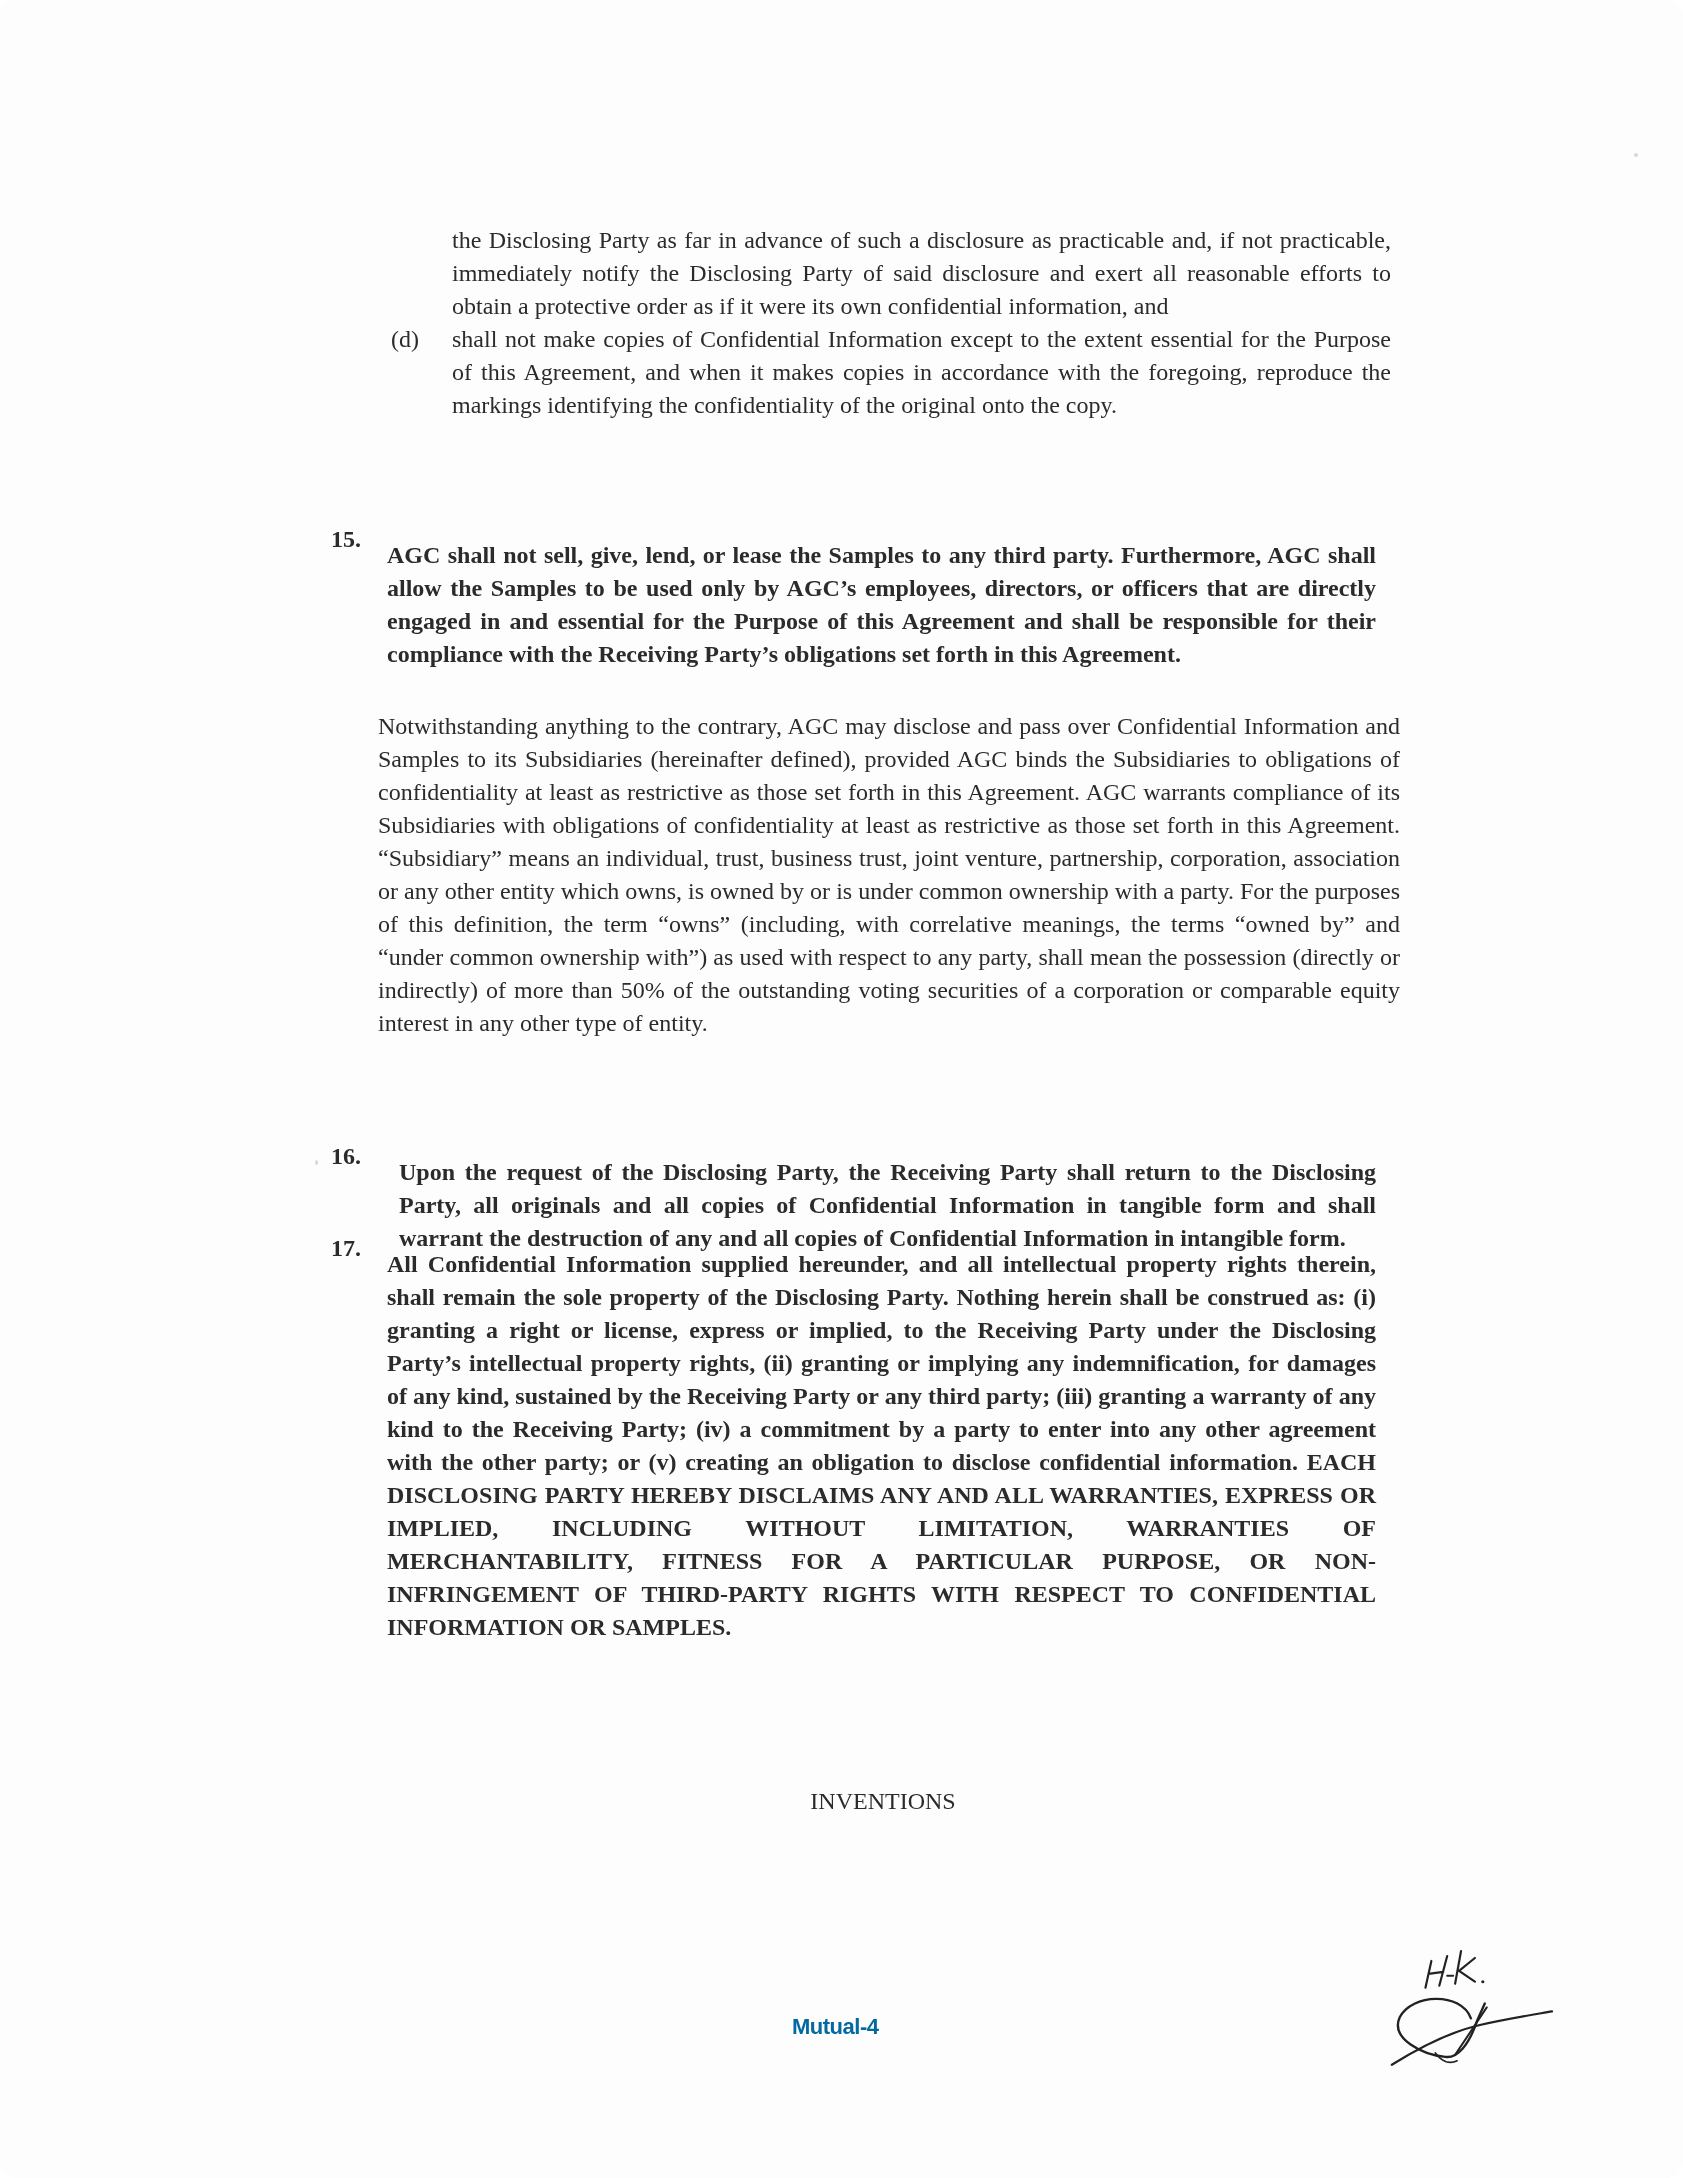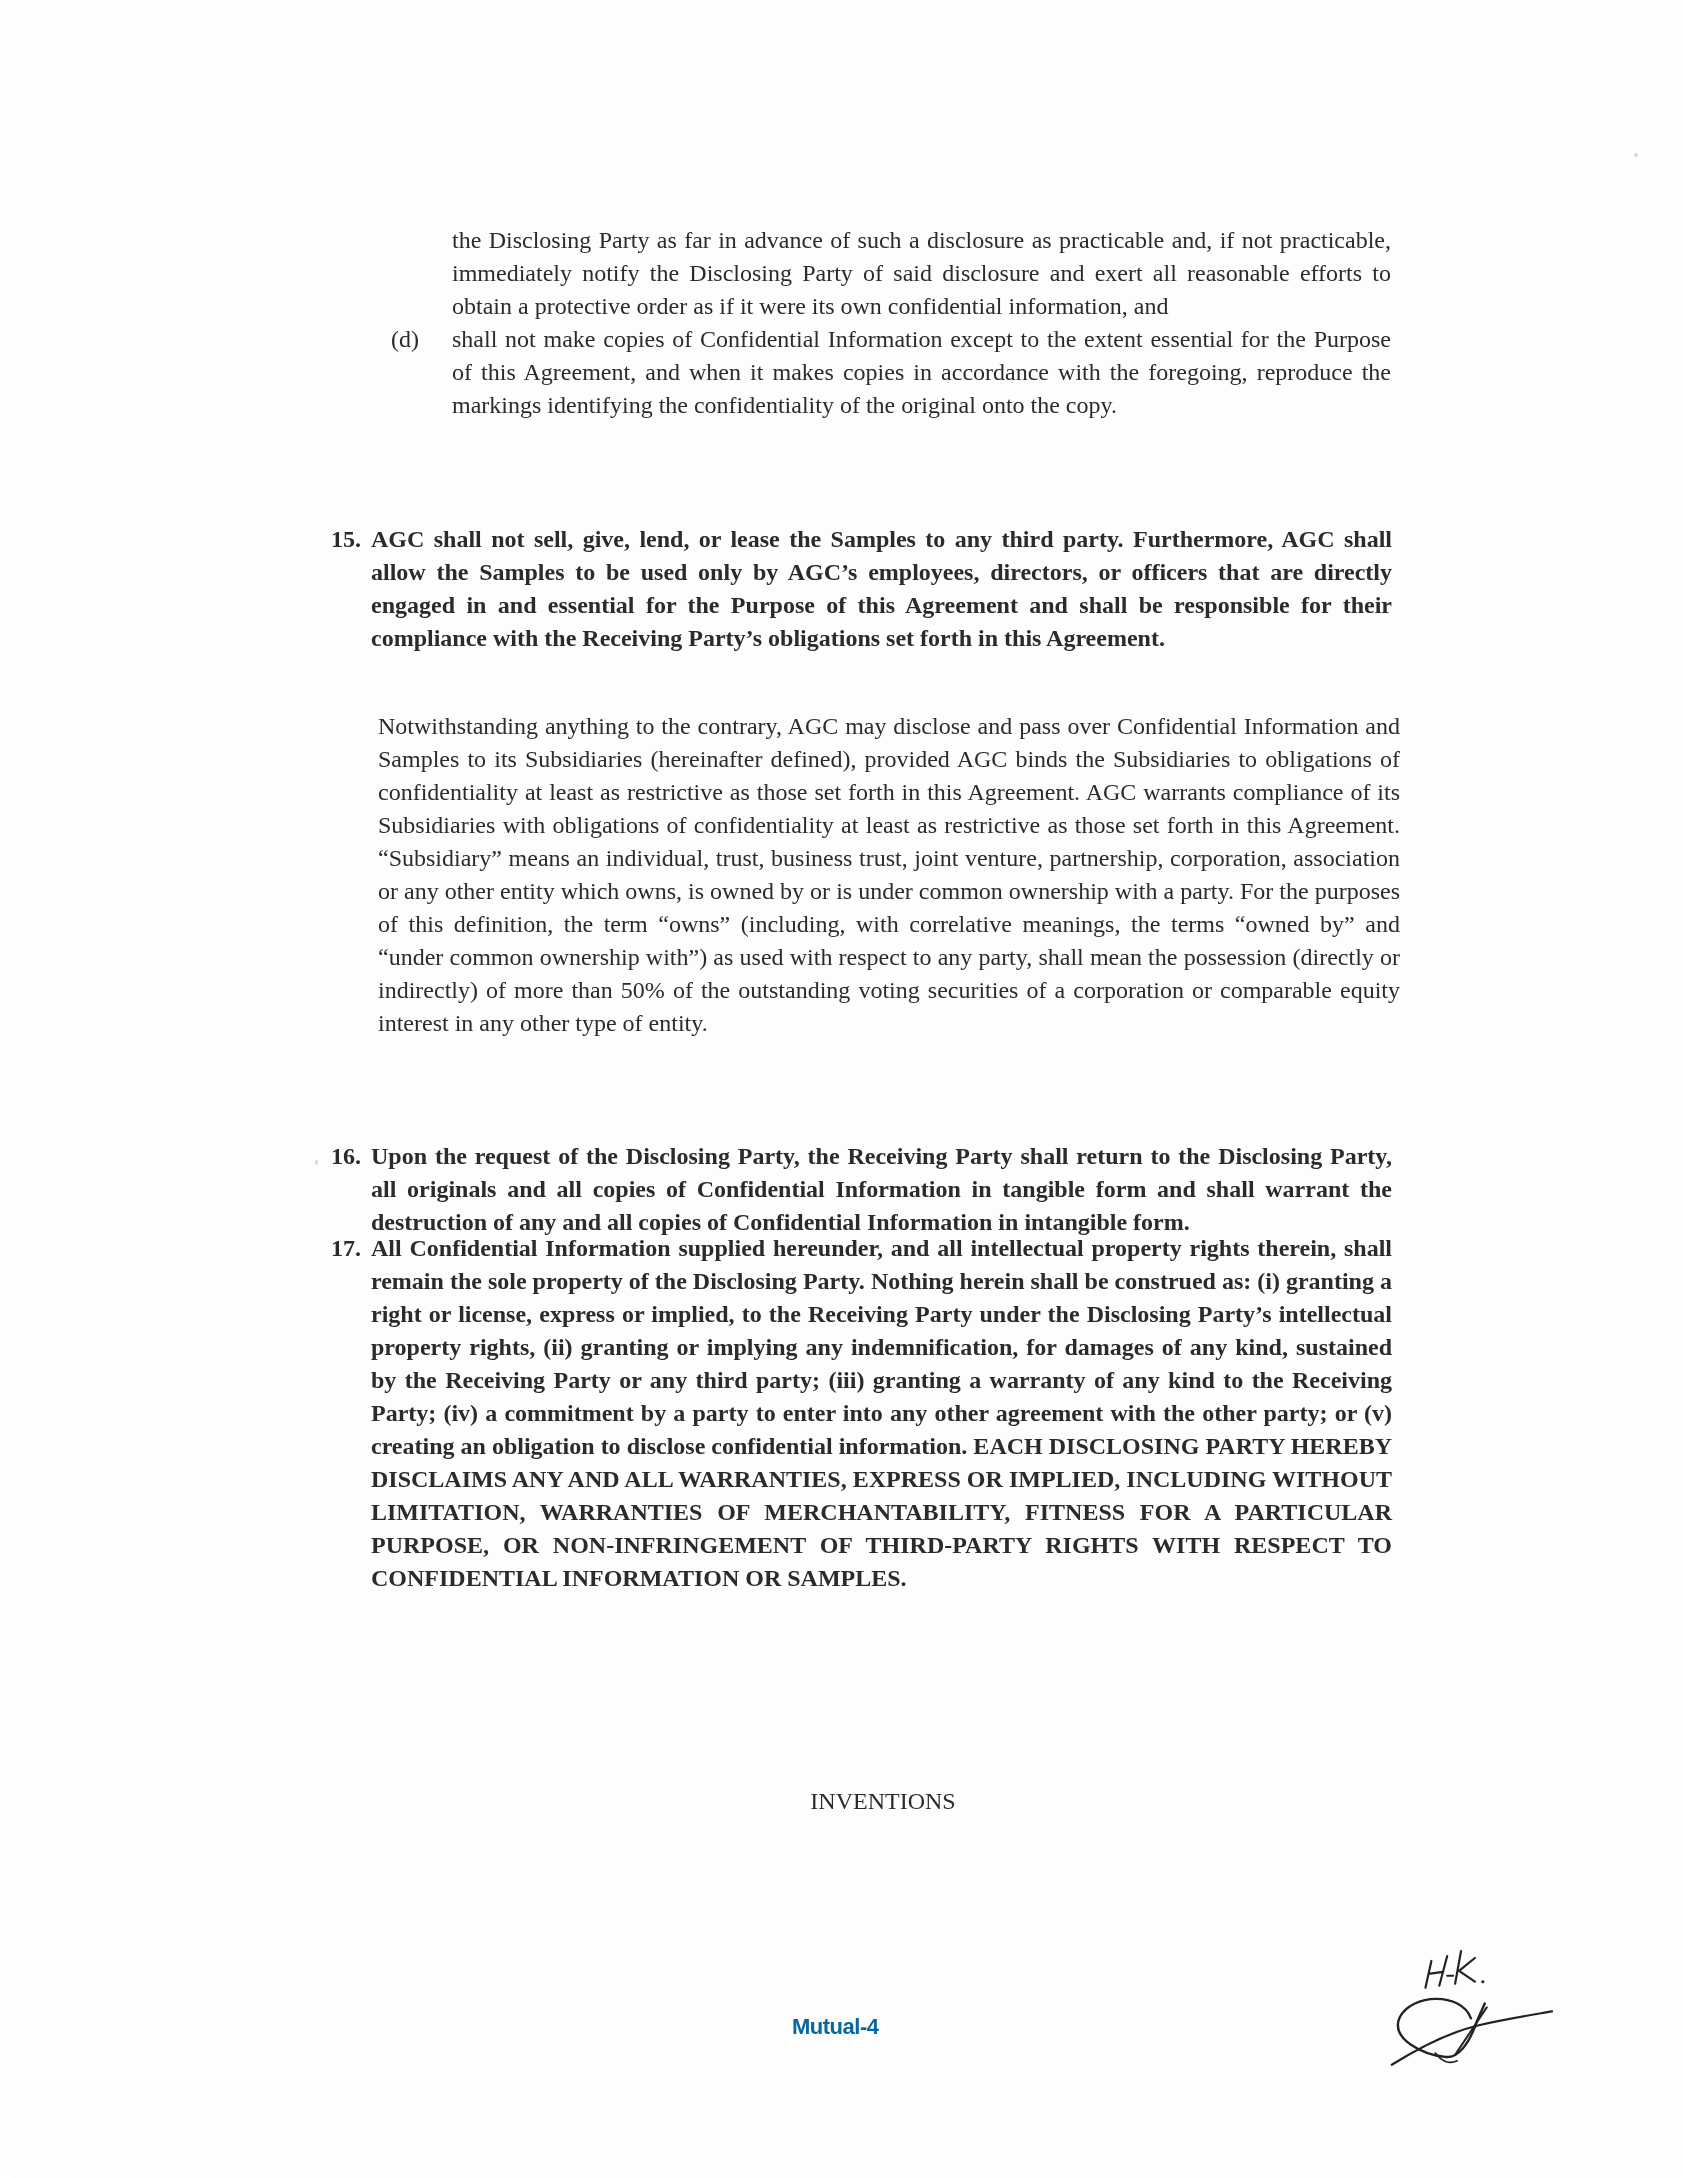--- a/index.html
+++ b/index.html
@@ -23,21 +23,21 @@
   .sub-label { width: 61px; flex: none; }
   .sub-text { flex: 1; text-align: justify; }
   .sub-cont { padding-left: 61px; }
   .item {
     position: absolute; left: 331px; width: 1061px;
     display: flex;
     font-weight: bold;
   }
   .item-num { width: 40px; flex: none; }
   .item-body { flex: 1; }
-  .item-body p { margin: 0; text-align: justify; }
+  .item-body p { margin: 16px; text-align: justify; }
   .indent-par {
     position: absolute; left: 370px; width: 1022px; margin: 8px;
   }
   .caps { text-align: justify; }
   .heading {
     position: absolute; left: 0; width: 1766px; top: 1788px;
     text-align: center;
     font-family: "Liberation Serif", "DejaVu Serif", serif;
     font-size: 24px; color: #2b2b2b;
   }
@@ -66,21 +66,21 @@
   </div>
 
   <div class="item body-text" style="top:523px;">
     <span class="item-num">15.</span>
     <div class="item-body">
       <p>AGC shall not sell, give, lend, or lease the Samples to any third party. Furthermore, AGC shall allow the Samples to be used only by AGC’s employees, directors, or officers that are directly engaged in and essential for the Purpose of this Agreement and shall be responsible for their compliance with the Receiving Party’s obligations set forth in this Agreement.</p>
     </div>
   </div>
   <p class="indent-par body-text" style="top:702px;">Notwithstanding anything to the contrary, AGC may disclose and pass over Confidential Information and Samples to its Subsidiaries (hereinafter defined), provided AGC binds the Subsidiaries to obligations of confidentiality at least as restrictive as those set forth in this Agreement. AGC warrants compliance of its Subsidiaries with obligations of confidentiality at least as restrictive as those set forth in this Agreement. “Subsidiary” means an individual, trust, business trust, joint venture, partnership, corporation, association or any other entity which owns, is owned by or is under common ownership with a party. For the purposes of this definition, the term “owns” (including, with correlative meanings, the terms “owned by” and “under common ownership with”) as used with respect to any party, shall mean the possession (directly or indirectly) of more than 50% of the outstanding voting securities of a corporation or comparable equity interest in any other type of entity.</p>
 
-  <div class="item body-text" style="top:1140px;">
+  <div class="item body-text" style="top:1140px;gap:12px;">
     <span class="item-num">16.</span>
     <div class="item-body">
       <p>Upon the request of the Disclosing Party, the Receiving Party shall return to the Disclosing Party, all originals and all copies of Confidential Information in tangible form and shall warrant the destruction of any and all copies of Confidential Information in intangible form.</p>
     </div>
   </div>
 
   <div class="item body-text" style="top:1232px;">
     <span class="item-num">17.</span>
     <div class="item-body">
       <p class="caps">All Confidential Information supplied hereunder, and all intellectual property rights therein, shall remain the sole property of the Disclosing Party. Nothing herein shall be construed as: (i) granting a right or license, express or implied, to the Receiving Party under the Disclosing Party’s intellectual property rights, (ii) granting or implying any indemnification, for damages of any kind, sustained by the Receiving Party or any third party; (iii) granting a warranty of any kind to the Receiving Party; (iv) a commitment by a party to enter into any other agreement with the other party; or (v) creating an obligation to disclose confidential information. EACH DISCLOSING PARTY HEREBY DISCLAIMS ANY AND ALL WARRANTIES, EXPRESS OR IMPLIED, INCLUDING WITHOUT LIMITATION, WARRANTIES OF MERCHANTABILITY, FITNESS FOR A PARTICULAR PURPOSE, OR NON-INFRINGEMENT OF THIRD-PARTY RIGHTS WITH RESPECT TO CONFIDENTIAL INFORMATION OR SAMPLES.</p>

